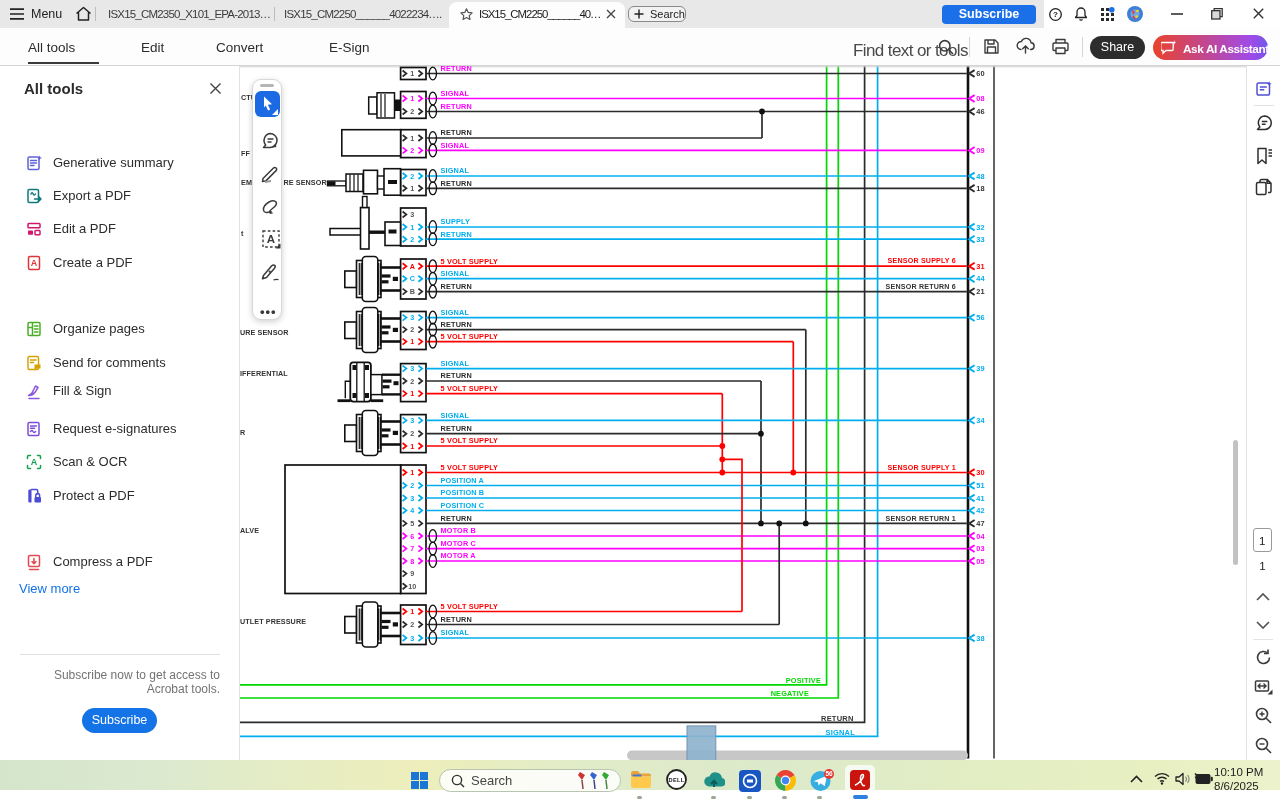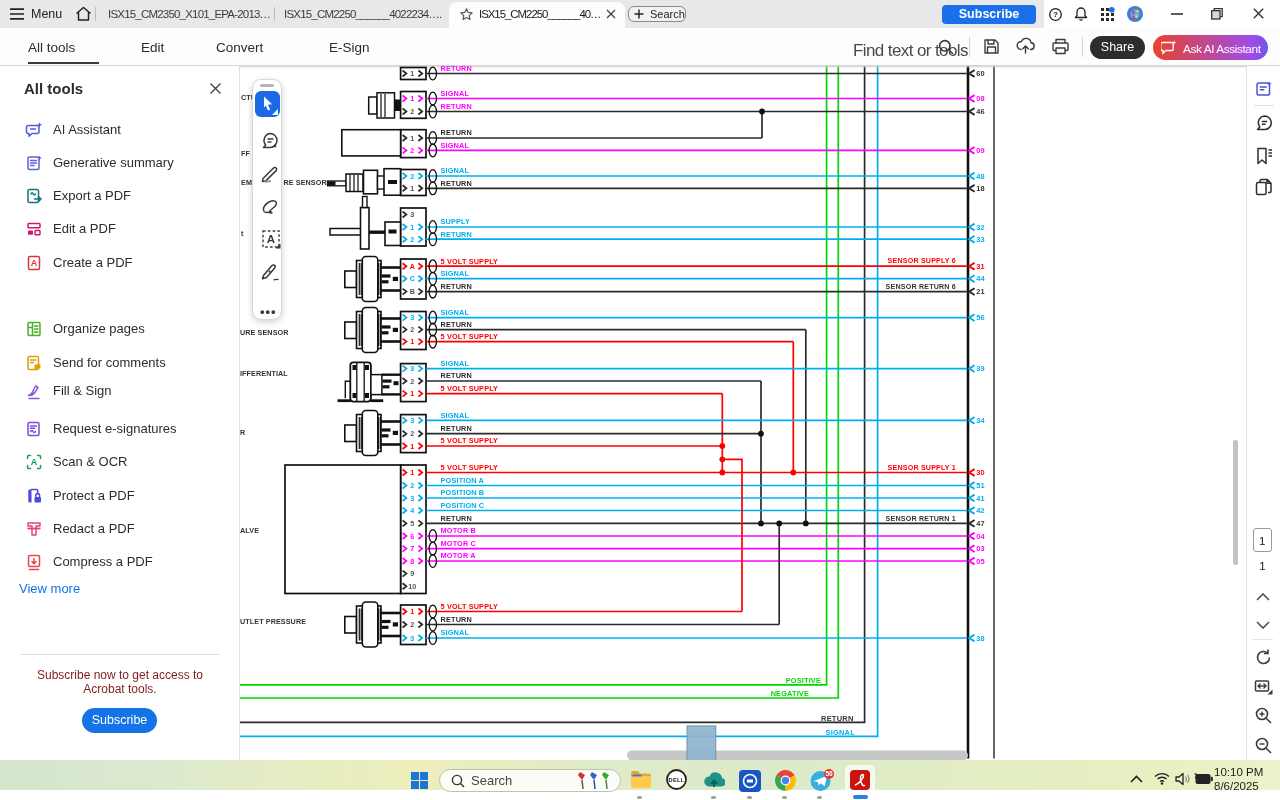--- a/index.html
+++ b/index.html
@@ -112,36 +112,28 @@
   <svg class="abs" style="left:1052px;top:10px" width="17" height="17" viewBox="0 0 17 17">
       <path d="M4 5 V1.5 h9 V5 M4 12.5 H2 a1 1 0 0 1 -1 -1 V6 a1 1 0 0 1 1 -1 h13 a1 1 0 0 1 1 1 v5.5 a1 1 0 0 1 -1 1 h-2 M4 10 h9 v5.5 h-9 z" stroke="#3b3b3b" stroke-width="1.4" fill="none" stroke-linejoin="round"></path>
     </svg>
   <div class="abs" style="left:1082px;top:9px;width:1px;height:20px;background:#d5d5d5"></div>
   <div class="abs" style="left:1090px;top:8px;width:55px;height:23px;background:#2D2D2D;border-radius:12px;color:#fff;font-size:12.5px;text-align:center;line-height:23px">Share</div>
   <div class="abs" style="left:1153px;top:7px;width:115px;height:25px;border-radius:13px;background:linear-gradient(90deg,#E8432B,#A04BE8 85%,#7155E8);color:#fff"></div>
   <svg class="abs" style="left:1161px;top:12px" width="16" height="15" viewBox="0 0 16 15">
       <path d="M1 2.5 h10 a1.2 1.2 0 0 1 1.2 1.2 v5.6 a1.2 1.2 0 0 1 -1.2 1.2 h-6 l-3 2.7 v-2.7 h-1 a1.2 1.2 0 0 1 -1.2 -1.2 v-5.6 a1.2 1.2 0 0 1 1.2 -1.2 z" fill="none" stroke="#fff" stroke-width="1.3"></path>
       <path d="M13.2 0.3 l0.6 1.6 1.6 0.6 -1.6 0.6 -0.6 1.6 -0.6 -1.6 -1.6 -0.6 1.6 -0.6 z" fill="#fff"></path>
     </svg>
-  <div class="abs" style="left:1183px;top:13.5px;font-size:11.8px;letter-spacing:-0.4px;color:#fff;font-weight:400;white-space:nowrap">Ask AI Assistant</div>
+  <div class="abs" style="left:1183px;top:13.5px;font-size:11.8px;letter-spacing:-0.4px;color:#fff;font-weight:700;white-space:nowrap">Ask AI Assistant</div>
 </div>
 
 <div id="sidebar">
   <div class="abs" style="left:24px;top:14px;font-size:15px;font-weight:700;color:#2c2c2c">All tools</div>
   <svg class="abs" style="left:209px;top:16px" width="13" height="13" viewBox="0 0 13 13">
       <path d="M1.5 1.5 L11.5 11.5 M11.5 1.5 L1.5 11.5" stroke="#444" stroke-width="1.4"></path>
     </svg>
-  <div class="sitem" style="top:54.5px">
-      <svg width="18" height="18" viewBox="0 0 18 18" style="left:25px;position:absolute">
-        <path d="M3 4.5 h9.5 a1.5 1.5 0 0 1 1.5 1.5 v5 a1.5 1.5 0 0 1 -1.5 1.5 h-5.5 l-3 2.8 v-2.8 h-1 a1.5 1.5 0 0 1 -1.5 -1.5 v-5 a1.5 1.5 0 0 1 1.5 -1.5 z" stroke="#5258E4" stroke-width="1.5" fill="none" stroke-linecap="round" stroke-linejoin="round"></path>
-        <path d="M14.6 1.2 l0.7 1.9 1.9 0.7 -1.9 0.7 -0.7 1.9 -0.7 -1.9 -1.9 -0.7 1.9 -0.7 z" fill="#5258E4"></path>
-        <path d="M5.5 8 h5" stroke="#5258E4" stroke-width="1.5" fill="none" stroke-linecap="round" stroke-linejoin="round"></path>
-      </svg>
-      <span>AI Assistant</span>
-    </div>
 <div class="sitem" style="top:87.8px">
       <svg width="18" height="18" viewBox="0 0 18 18" style="left:25px;position:absolute">
         <rect x="3" y="3" width="11" height="12.5" rx="1.5" stroke="#6160DC" stroke-width="1.5" fill="none" stroke-linecap="round" stroke-linejoin="round"></rect>
         <path d="M5.5 6.5 h6 M5.5 9 h6 M5.5 11.5 h3.5" stroke="#6160DC" stroke-width="1.5" fill="none" stroke-linecap="round" stroke-linejoin="round"></path>
         <path d="M14.6 1.4 l0.7 1.8 1.8 0.7 -1.8 0.7 -0.7 1.8 -0.7 -1.8 -1.8 -0.7 1.8 -0.7 z" fill="#6160DC"></path>
       </svg>
       <span>Generative summary</span>
     </div>
 <div class="sitem" style="top:121.1px">
       <svg width="18" height="18" viewBox="0 0 18 18" style="left:25px;position:absolute">
@@ -206,38 +198,31 @@
     </div>
 <div class="sitem" style="top:420.6px">
       <svg width="18" height="18" viewBox="0 0 18 18" style="left:25px;position:absolute">
         <path d="M6.5 2.5 h-2 a1.2 1.2 0 0 0 -1.2 1.2 v10.6 a1.2 1.2 0 0 0 1.2 1.2 h2 z" fill="#4B4BD6" stroke="none"></path>
         <path d="M6.5 2.5 h5 a1.2 1.2 0 0 1 1.2 1.2 v3.3" stroke="#4B4BD6" stroke-width="1.5" fill="none" stroke-linecap="round" stroke-linejoin="round"></path>
         <rect x="9.5" y="10" width="6.5" height="5.5" rx="1" fill="#4B4BD6" stroke="none"></rect>
         <path d="M10.8 10 v-1.6 a1.9 1.9 0 0 1 3.8 0 v1.6" stroke="#4B4BD6" stroke-width="1.5" fill="none" stroke-linecap="round" stroke-linejoin="round"></path>
       </svg>
       <span>Protect a PDF</span>
     </div>
-<div class="sitem" style="top:453.9px">
-      <svg width="18" height="18" viewBox="0 0 18 18" style="left:25px;position:absolute">
-        <path d="M3 3 h12 v3 h-4 v9 h-4 v-9 h-4 z" stroke="#E0447C" stroke-width="1.5" fill="none" stroke-linecap="round" stroke-linejoin="round"></path>
-        <path d="M2.5 8.5 l13 0" stroke="#E0447C" stroke-width="1.8"></path>
-      </svg>
-      <span>Redact a PDF</span>
-    </div>
 <div class="sitem" style="top:487.1px">
       <svg width="18" height="18" viewBox="0 0 18 18" style="left:25px;position:absolute">
         <rect x="3.5" y="2.5" width="11" height="11" rx="1.5" stroke="#E34850" stroke-width="1.5" fill="none" stroke-linecap="round" stroke-linejoin="round"></rect>
         <path d="M9 5.5 v5 m-2 -2 l2 2.2 2 -2.2" stroke="#E34850" stroke-width="1.5" fill="none" stroke-linecap="round" stroke-linejoin="round"></path>
         <path d="M4.5 16.5 h9" stroke="#E34850" stroke-width="1.5" fill="none" stroke-linecap="round" stroke-linejoin="round"></path>
       </svg>
       <span>Compress a PDF</span>
     </div>
   <div class="abs" style="left:19px;top:514.5px;font-size:13px;color:#1473E6">View more</div>
   <div class="abs" style="left:20px;top:587.5px;width:200px;height:1px;background:#e0e0e0"></div>
-  <div class="abs" style="left:20px;top:603px;width:200px;text-align:center;font-size:12px;color:#7f1d1d;line-height:13.5px">Subscribe now to get access to Acrobat tools.</div>
+  <div class="abs" style="left:20px;top:603px;width:200px;text-align:right;font-size:12px;color:#737373;line-height:13.5px">Subscribe now to get access to Acrobat tools.</div>
   <div class="abs" style="left:82px;top:642px;width:75px;height:25px;background:#1473E6;border-radius:13px;color:#fff;font-size:12.5px;text-align:center;line-height:25px">Subscribe</div>
 </div>
 
 <div id="docarea">
   <svg width="1006" height="694" viewBox="240 66 1006 694" font-family="Liberation Sans,sans-serif">
   <path d="M826.6 66 L826.6 684.9 L240 684.9" stroke="#00d800" stroke-width="1.7" fill="none"></path>
 <path d="M838.3 66 L838.3 698.0 L240 698.0" stroke="#00d800" stroke-width="1.7" fill="none"></path>
 <path d="M864.6 66 L864.6 722.4 L240 722.4" stroke="#2b2b2b" stroke-width="1.7" fill="none"></path>
 <path d="M877.6 66 L877.6 736.3 L240 736.3" stroke="#00AEEF" stroke-width="1.7" fill="none"></path>
 <path d="M968 66 L968 758.5" stroke="#111111" stroke-width="2.6" fill="none"></path>

